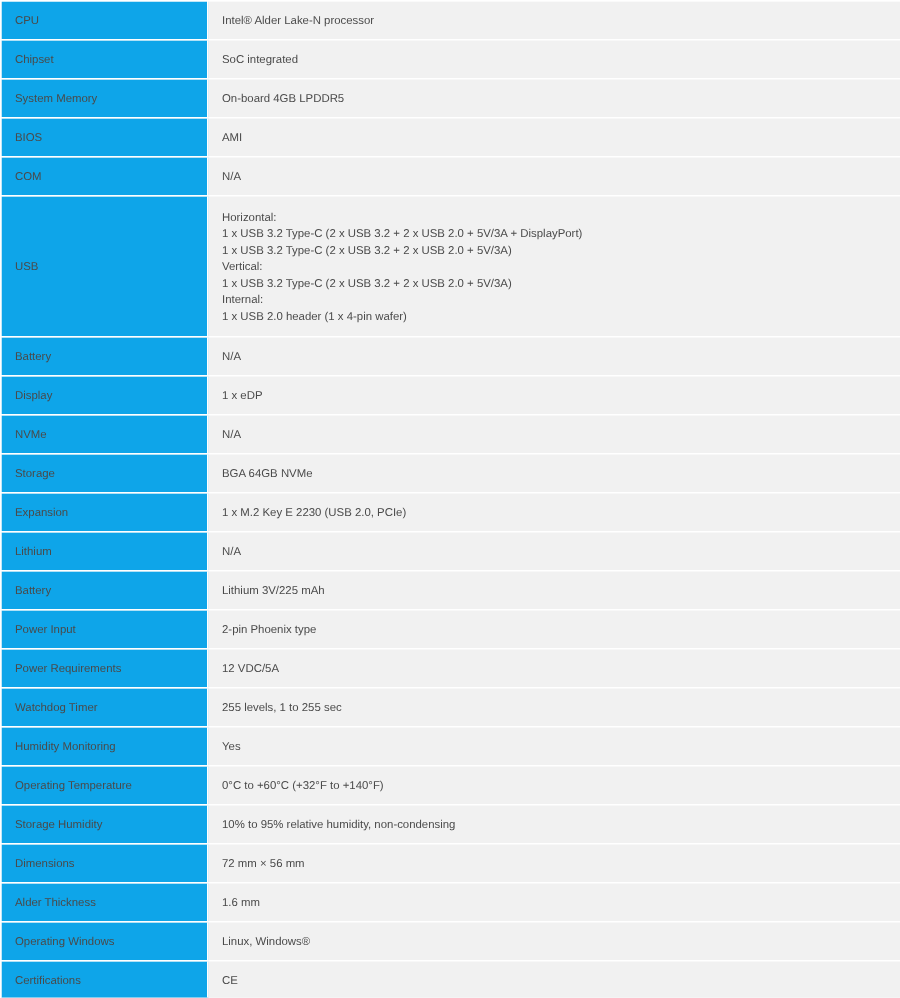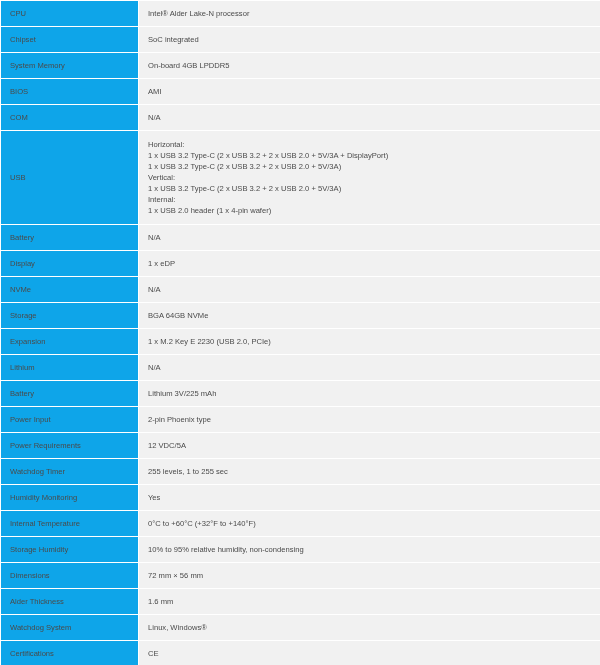--- a/index.html
+++ b/index.html
@@ -118,37 +118,37 @@
     </tr>
     <tr>
       <td class="label-cell">Watchdog Timer</td>
       <td class="value-cell">255 levels, 1 to 255 sec</td>
     </tr>
     <tr>
       <td class="label-cell">Humidity Monitoring</td>
       <td class="value-cell">Yes</td>
     </tr>
     <tr>
-      <td class="label-cell">Internal Temperature</td>
+      <td class="label-cell">Operating Temperature</td>
       <td class="value-cell">0°C to +60°C (+32°F to +140°F)</td>
     </tr>
     <tr>
       <td class="label-cell">Storage Humidity</td>
       <td class="value-cell">10% to 95% relative humidity, non-condensing</td>
     </tr>
     <tr>
       <td class="label-cell">Dimensions</td>
       <td class="value-cell">72 mm × 56 mm</td>
     </tr>
     <tr>
       <td class="label-cell">Alder Thickness</td>
       <td class="value-cell">1.6 mm</td>
     </tr>
     <tr>
-      <td class="label-cell">Watchdog System</td>
+      <td class="label-cell">Operating Windows</td>
       <td class="value-cell">Linux, Windows®</td>
     </tr>
     <tr>
       <td class="label-cell">Certifications</td>
       <td class="value-cell">CE</td>
     </tr>
   </tbody>
 </table>
 
 </body></html>

